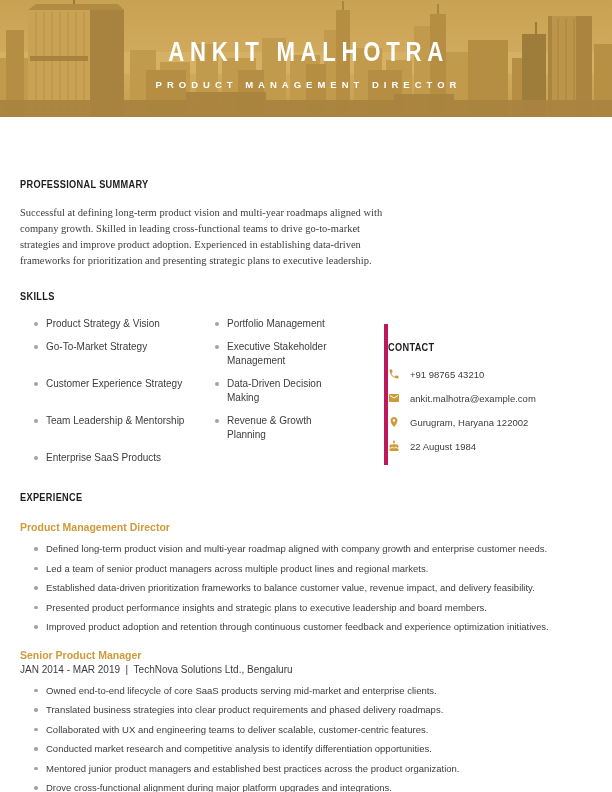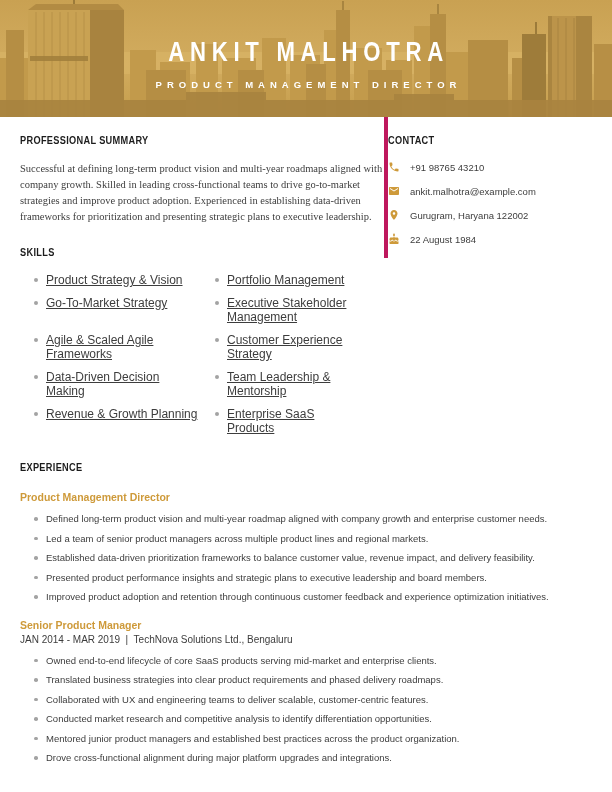--- a/index.html
+++ b/index.html
@@ -16,21 +16,21 @@
     transform:scaleX(0.82); transform-origin:center; white-space:nowrap;
     text-indent:7px; line-height:1;
   }
   .role {
     margin-top:13px; color:#ffffff; font-size:9.5px; font-weight:700; letter-spacing:5px;
     white-space:nowrap; text-indent:5px;
   }
 
   
   .content { padding:0 20px; }
-  .top-row { display:flex; align-items:flex-start; }
+  .top-row { display:flex; align-items:flex-end;margin-top:44px; }
   .left-col { width:364px; padding-right:18px; }
   .right-col { flex:1; border-left:4px solid #be185d; }
 
   .section-heading {
     display:inline-block; margin-top:17px; font-size:11.5px; font-weight:700;
     color:#1c1c1c; letter-spacing:0.4px; transform:scaleX(0.8); transform-origin:left center;
     white-space:nowrap;
   }
   .summary-text { margin-top:13px; font-size:10.5px; line-height:16px; color:#3d3d3d; width:372px;font-family:Liberation Serif, serif; }
 
@@ -40,21 +40,21 @@
   .contact-item .ci { width:12px; height:12px; flex:0 0 12px; margin-right:10px; margin-top:-1px; }
   .contact-item .ci svg { width:12px; height:12px; display:block; }
 
   
   .skills-grid {
     list-style:none; margin:13px 0 0 14px;
     display:grid; grid-template-columns:181px 1fr; row-gap:9px; column-gap:0;
   }
   .skills-grid li {
     position:relative; padding-left:12px; padding-right:14px;
-    font-size:12px; line-height:14px; color:#3d3d3d;text-decoration:underline;
+    font-size:10px; line-height:14px; color:#3d3d3d;
   }
   .skills-grid li::before {
     content:""; position:absolute; left:0; top:5px; width:4px; height:4px;
     border-radius:50%; background:#a3a3a3;
   }
 
   
   .experience { margin-top:22px; }
   .job { margin-top:16px; }
   .job-title { font-size:10.5px; font-weight:700; color:#CE9A3A; }
@@ -166,21 +166,20 @@
       <div class="left-col">
         <span class="section-heading">PROFESSIONAL SUMMARY</span>
         <p class="summary-text">Successful at defining long-term product vision and multi-year roadmaps aligned with company growth. Skilled in leading cross-functional teams to drive go-to-market strategies and improve product adoption. Experienced in establishing data-driven frameworks for prioritization and presenting strategic plans to executive leadership.</p>
 
         <span class="section-heading" style="margin-top:21px;">SKILLS</span>
         <ul class="skills-grid">
           <li>Product Strategy &amp; Vision</li>
           <li>Portfolio Management</li>
           <li>Go-To-Market Strategy</li>
           <li>Executive Stakeholder Management</li>
-          <li>Agile &amp; Scaled Agile Frameworks</li>
           <li>Customer Experience Strategy</li>
           <li>Data-Driven Decision Making</li>
           <li>Team Leadership &amp; Mentorship</li>
           <li>Revenue &amp; Growth Planning</li>
           <li>Enterprise SaaS Products</li>
         </ul>
       </div>
 
       <div class="right-col">
         <span class="section-heading">CONTACT</span>

